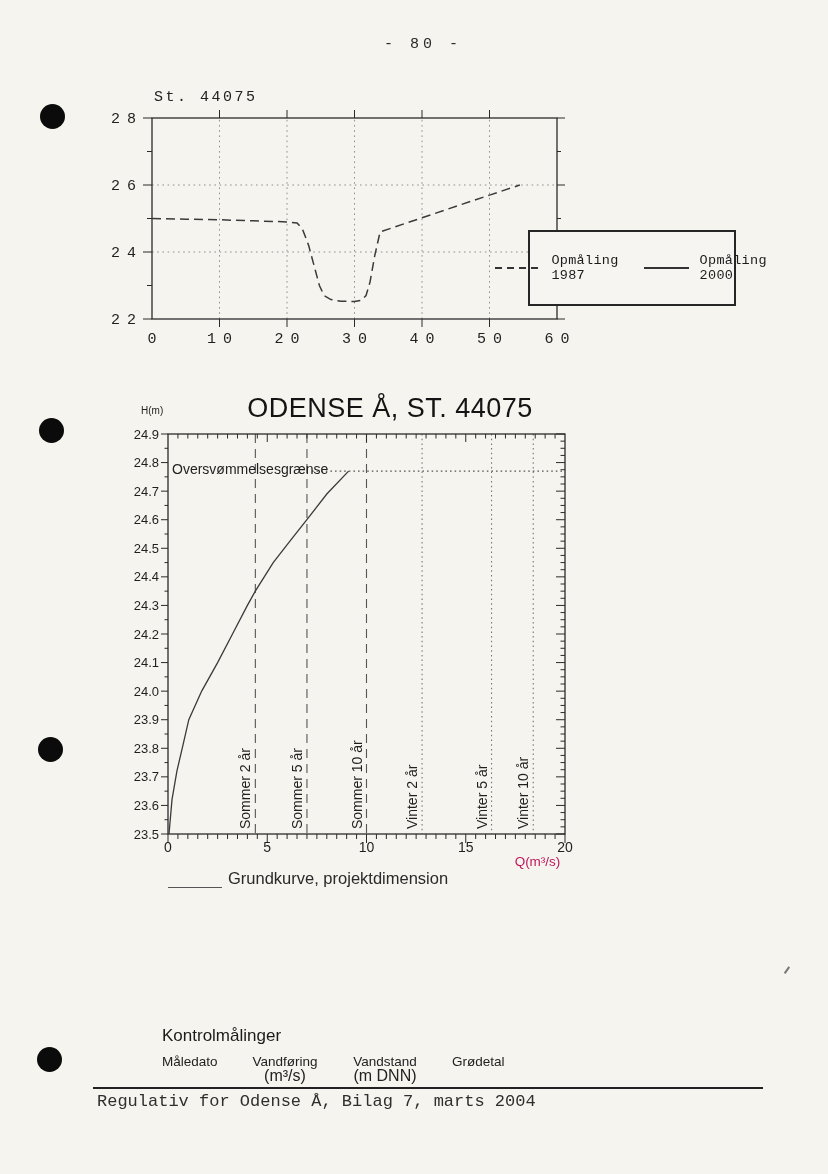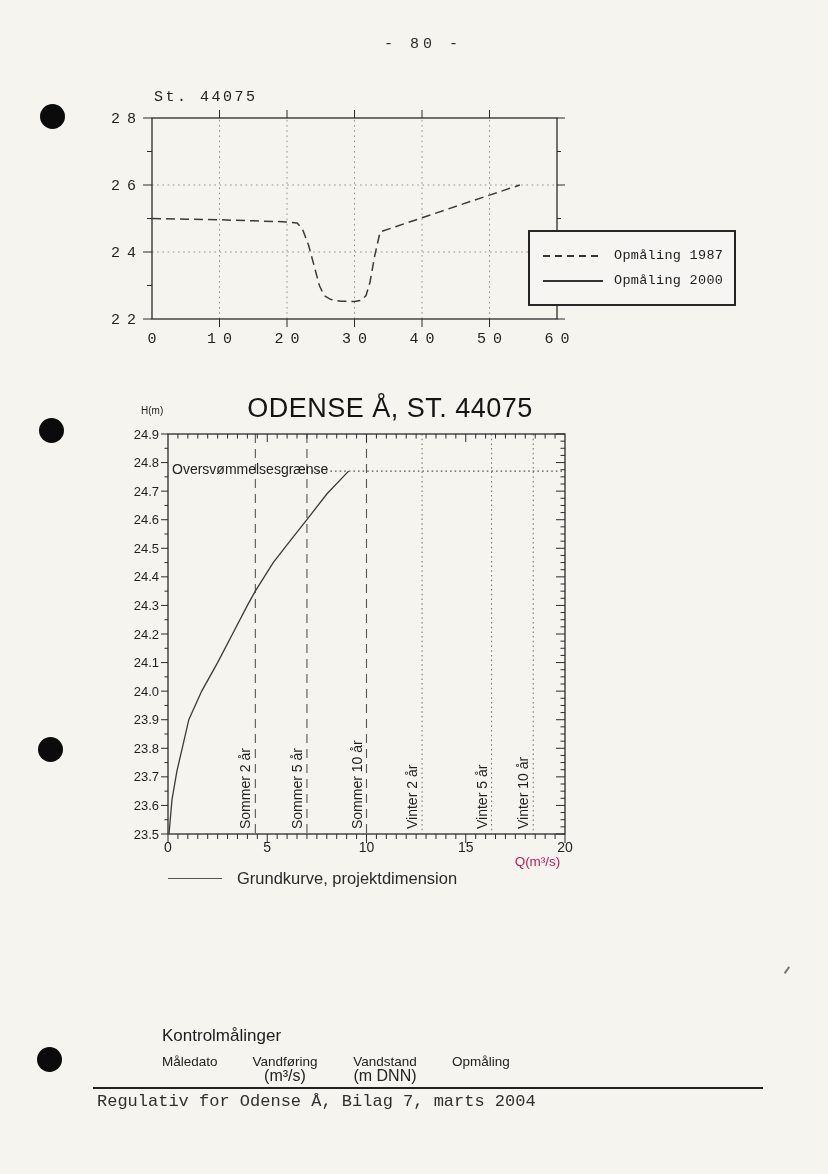--- a/index.html
+++ b/index.html
@@ -4,34 +4,34 @@
 <style>
   html,body{margin:0;padding:0}
   body{width:828px;height:1174px;position:relative;background:#f5f4ef;
        font-family:"Liberation Sans",sans-serif;color:#1f1f1f;overflow:hidden}
   .abs{position:absolute}
   .mono{font-family:"Liberation Mono","DejaVu Sans Mono",monospace}
   .punch{position:absolute;width:25px;height:25px;border-radius:50%;background:#0b0b0b}
   .pagenum{left:384px;top:36px;font-size:15px;letter-spacing:4px;color:#2a2a2a}
   .c1-title{left:154px;top:89px;font-size:15px;letter-spacing:2.5px;color:#222}
   .legend1{left:528px;top:230px;width:208px;height:76px;border:2px solid #262626;
-           background:#f6f5f1;box-sizing:border-box;display:flex;flex-direction:column;
+           background:#f6f5f1;box-sizing:border-box;display:flex;
            justify-content:center;gap:10px;padding-left:13px}
   .lrow{display:flex;align-items:center;gap:11px}
   .lsample{width:60px;height:2px}
   .lsample.dashed{background:repeating-linear-gradient(90deg,#333 0 7px,rgba(0,0,0,0) 7px 12px)}
   .lsample.solid{height:2px;background:#333}
   .ltext{font-family:"Liberation Mono","DejaVu Sans Mono",monospace;font-size:13.5px;
          letter-spacing:0.3px;color:#1c1c1c}
   .c2-title{left:130px;top:393px;width:520px;text-align:center;font-size:27px;
             letter-spacing:0.5px;color:#141414}
   .c2-ylab{left:141px;top:405px;font-size:10px;color:#222}
   .c2-xlab{left:500px;top:854px;width:75px;text-align:center;font-size:13.5px;color:#be185d}
   .floodlab{left:172px;top:461px;font-size:14px;color:#222}
-  .legend2{left:168px;top:869px;display:flex;align-items:center;gap:15px}
+  .legend2{left:168px;top:869px;display:flex;align-items:flex-end;gap:6px}
   .legend2 .lsample{width:54px;height:1.5px;background:#555}
   .legend2 .g-text{font-size:16.5px;color:#2a2a2a}
   .k-head{left:162px;top:1026px;font-size:17px;color:#1b1b1b}
   .k-col{top:1055px;font-size:13.5px;line-height:14px;color:#222}
   .k-sub{font-size:16px}
   .f-rule{left:93px;top:1087px;width:670px;height:2px;background:#222}
   .f-text{left:97px;top:1092px;font-size:17px;color:#2f2f2f}
   .speck{left:786px;top:966px;width:1.5px;height:8px;background:#777;transform:rotate(35deg)}
   svg{position:absolute;overflow:visible}
 </style>
@@ -321,18 +321,18 @@
 </div>
 <div class="abs k-col" style="left:240px;width:90px;text-align:center">
   <div>Vandføring</div>
   <div class="k-sub">(m³/s)</div>
 </div>
 <div class="abs k-col" style="left:340px;width:90px;text-align:center">
   <div>Vandstand</div>
   <div class="k-sub">(m DNN)</div>
 </div>
 <div class="abs k-col" style="left:452px">
-  <div>Opmåling</div>
+  <div>Grødetal</div>
 </div>
 
 <div class="abs f-rule"></div>
 <div class="abs f-text mono">Regulativ for Odense Å, Bilag 7, marts 2004</div>
 <div class="abs speck"></div>
 
 </body></html>

